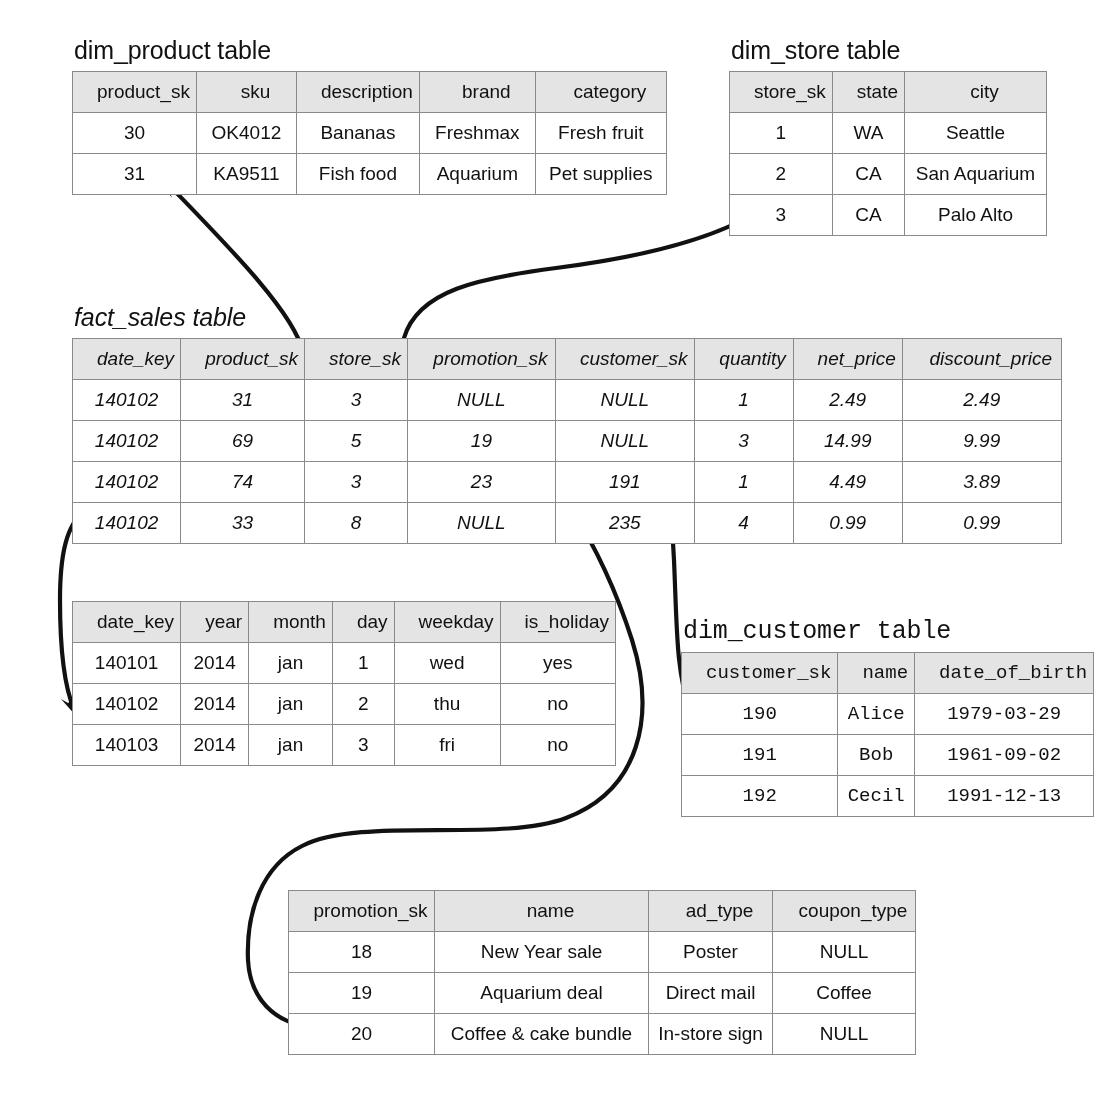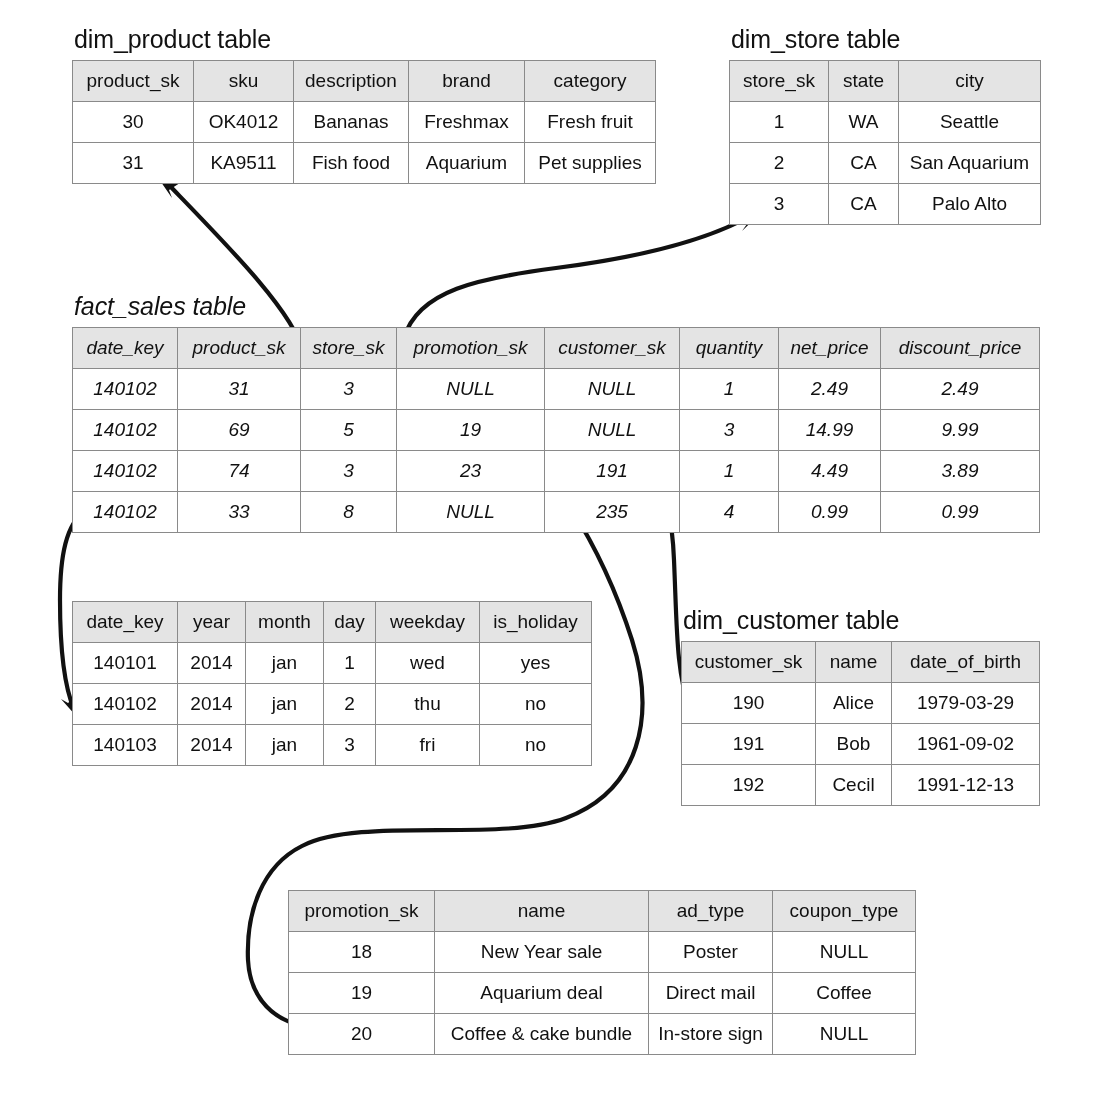--- a/index.html
+++ b/index.html
@@ -38,21 +38,21 @@
   
   .table-block {
     position: absolute;
     z-index: 2;
   }
   .table-caption {
     font-size: 25px;
     font-weight: 400;
     letter-spacing: -0.1px;
     color: #111111;
-    margin: 5px 0 6px 2px;
+    margin: 16px 0 6px 2px;
     white-space: nowrap;
   }
   table.db {
     border-collapse: collapse;
     background: #ffffff;
     table-layout: fixed;
   }
   table.db th,
   table.db td {
     border: 1.6px solid #8a8a8a;
@@ -63,20 +63,21 @@
     font-size: 19px;
     font-weight: 400;
     color: #111111;
     white-space: nowrap;
     background: #ffffff;
     box-sizing: border-box;
   }
   table.db th {
     background: #e4e4e4;
     font-weight: 400;
+    padding-left: 24px;
   }
   
 </style>
 </head>
 <body>
 
 <div id="canvas">
 
   <svg id="arrows" viewBox="0 0 1120 1116" width="1120" height="1116">
 
@@ -296,21 +297,21 @@
           <td>2014</td>
           <td>jan</td>
           <td>3</td>
           <td>fri</td>
           <td>no</td>
         </tr>
       </tbody>
     </table>
   </div>
 
-  <div class="table-block" style="left:681px; top:601px;">
+  <div class="table-block" style="left:681px; top:601px;font-family:Liberation Mono, monospace;">
     <div class="table-caption">dim_customer table</div>
     <table class="db">
       <colgroup>
           <col style="width:134px">
           <col style="width:76px">
           <col style="width:148px">
         </colgroup>
       <thead>
         <tr>
           <th>customer_sk</th>

